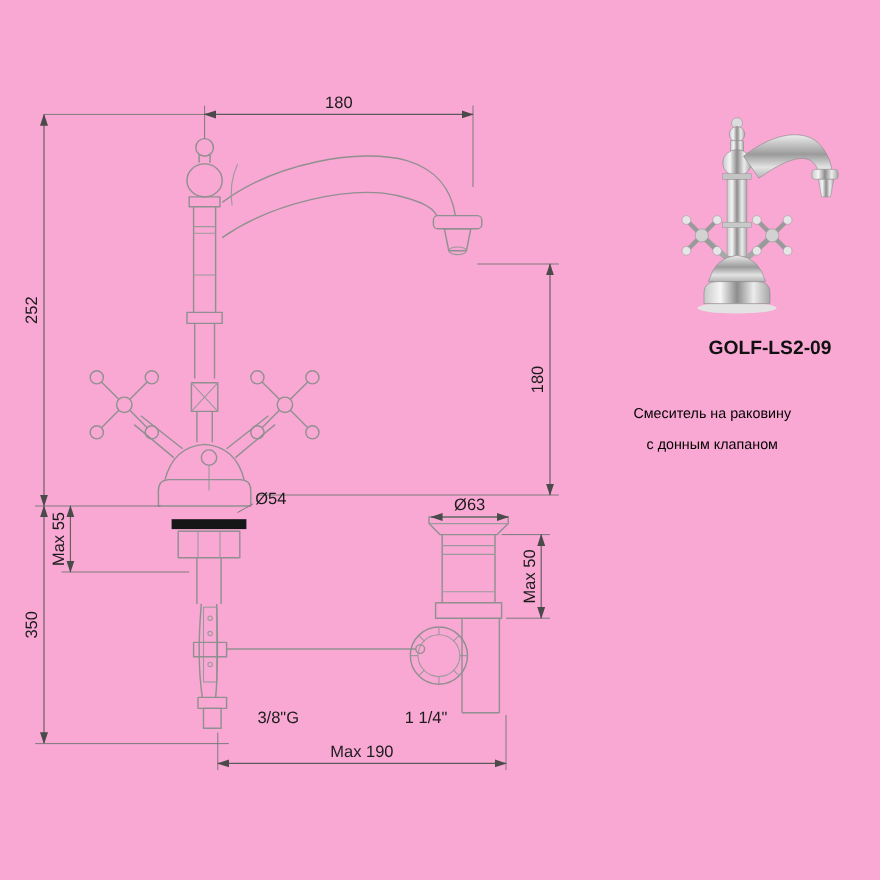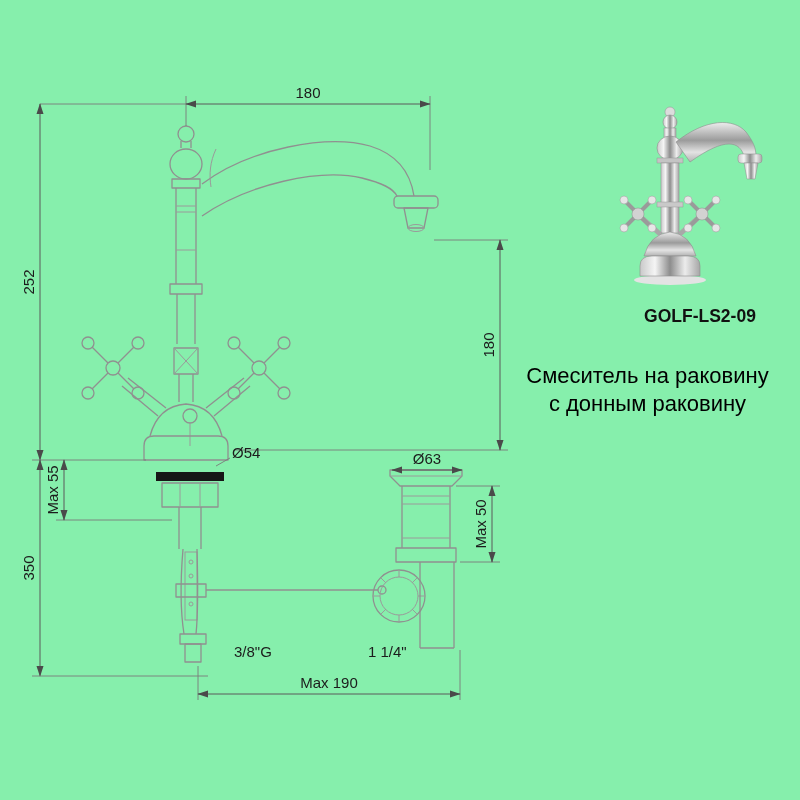--- a/index.html
+++ b/index.html
@@ -1,28 +1,28 @@
 <!DOCTYPE html>
 <html><head>
 <meta charset="utf-8">
 <style>
   html,body{margin:0;padding:0;}
   body{width:800px;height:800px;background:#ffffff;font-family:"Liberation Sans",sans-serif;}
-  .page{position:relative;width:800px;height:800px;background:#86efac;overflow:hidden;}
+  .page{position:relative;width:800px;height:800px;background:#f9a8d4;overflow:hidden;}
   svg.drawing{position:absolute;left:0;top:0;}
   .part{stroke:#909090;stroke-width:1.3;fill:none;stroke-linejoin:round;}
   .part-thin{stroke:#9a9a9a;stroke-width:1;fill:none;}
   .dim{stroke:#5a5a5a;stroke-width:1;fill:none;}
   .ext{stroke:#7a7a7a;stroke-width:0.9;fill:none;}
   text.dim-label{font:15px "Liberation Sans",sans-serif;fill:#1c1c1c;}
   .photo-box{position:absolute;left:578px;top:84px;width:190px;height:230px;}
   .product-code{position:absolute;left:600px;top:306px;width:200px;text-align:center;
     font-size:17.5px;font-weight:bold;color:#111;}
   .product-desc{position:absolute;left:495px;top:362px;width:305px;text-align:center;
-    font-size:22px;line-height:28px;color:#000;}
+    font-size:13px;line-height:28px;color:#000;}
 </style>
 </head>
 <body>
 
 <div class="page">
 
   <svg class="drawing" width="800" height="800" viewBox="0 0 800 800">
     <defs>
       <marker id="arrow" viewBox="0 0 10 8" refX="9.4" refY="4" markerWidth="11" markerHeight="9" orient="auto-start-reverse" markerUnits="userSpaceOnUse">
         <path d="M0,0.7 L10,4 L0,7.3 Z" fill="#4a4a4a"></path>
@@ -238,16 +238,16 @@
         <path d="M66,172 Q72,150 92,148 Q112,150 118,172 Z" fill="url(#chrV)" stroke="#8d8d8d" stroke-width="0.6"></path>
         <path d="M62,182 Q62,172 74,172 L110,172 Q122,172 122,182 L122,192 L62,192 Z" fill="url(#chrA)" stroke="#8d8d8d" stroke-width="0.6"></path>
       </g>
     </svg>
   </div>
 
   <div class="product-code">GOLF-LS2-09</div>
 
   <div class="product-desc">
     <div>Смеситель на раковину</div>
-    <div>с донным раковину</div>
+    <div>с донным клапаном</div>
   </div>
 
 </div>
 
 </body></html>

